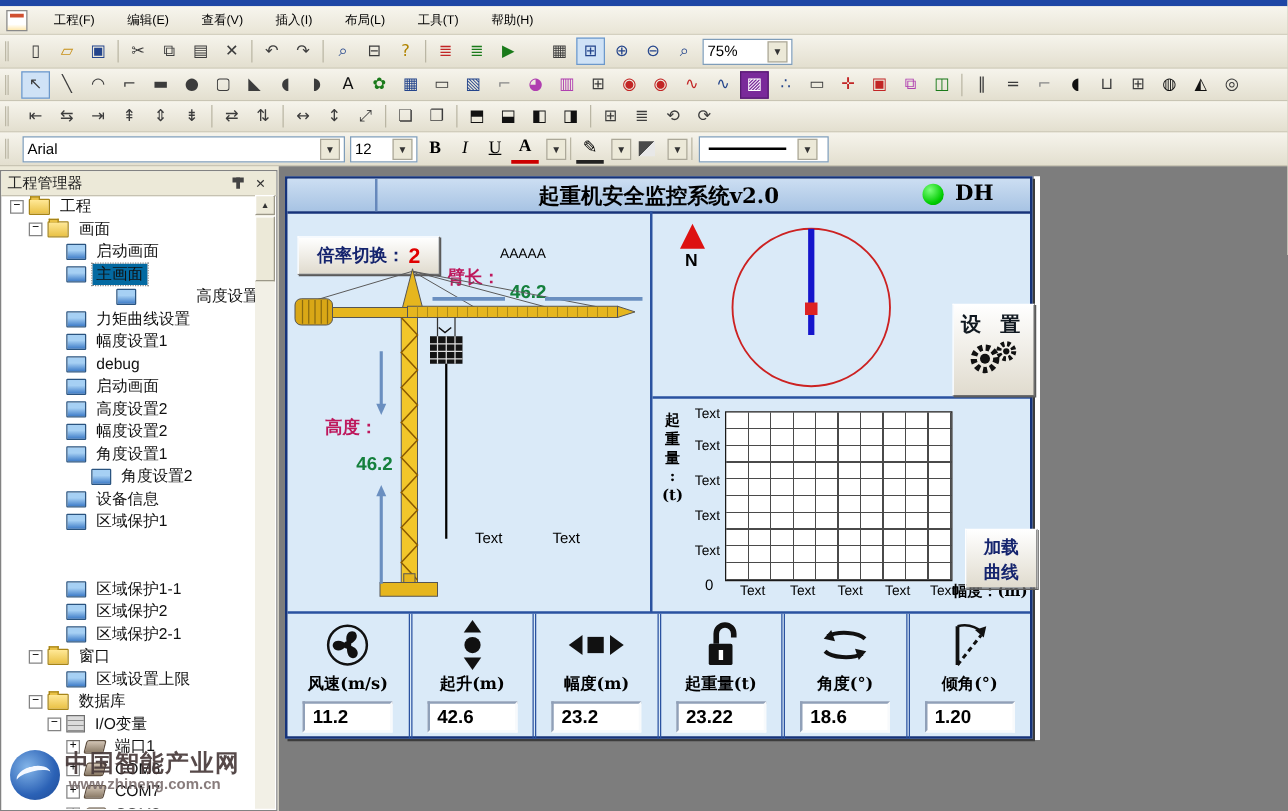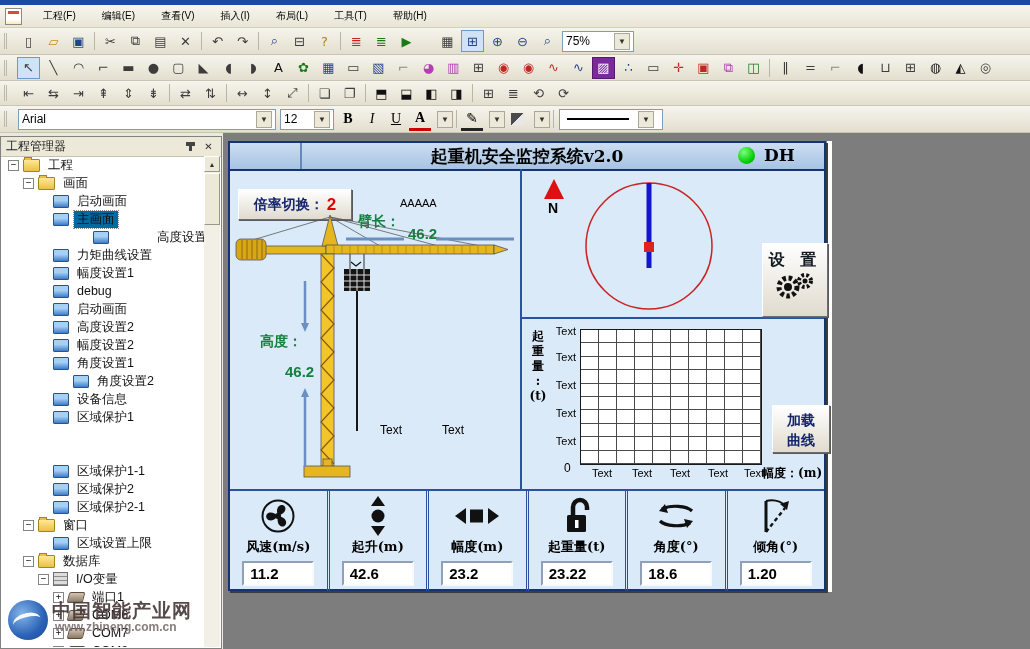--- a/index.html
+++ b/index.html
@@ -109,24 +109,24 @@
     background:#fff;border:2px solid;border-color:#90a0b8 #f8fafc #f8fafc #90a0b8;
     font:bold 15px "Liberation Sans",sans-serif;padding:2px 0 0 6px;box-sizing:border-box;color:#000;}
 
   .hbtn{background:linear-gradient(#ffffff,#e0dbce);border:1px solid #6e6e6e;
     border-top-color:#fff;border-left-color:#fff;box-shadow:1px 1px 0 #5a5a5a;cursor:default;}
   .ratio-btn{position:absolute;left:8px;top:20px;width:112px;height:29px;display:flex;
     align-items:center;justify-content:center;font:bold 14px "DejaVu Serif",serif;color:#15246e;}
   .ratio-btn .v{color:#e00000;font:bold 17px "Liberation Sans",sans-serif;margin-left:3px;}
   .settings-btn{position:absolute;left:240px;top:74px;width:64px;height:72px;text-align:center;}
   .settings-btn .s-label{font:bold 16px "DejaVu Serif",serif;color:#101820;margin-top:6px;letter-spacing:5px;}
-  .load-btn{position:absolute;left:250px;top:88px;width:58px;height:48px;
+  .load-btn{position:absolute;left:250px;top:106px;width:58px;height:48px;
     font:bold 14px "DejaVu Serif",serif;color:#15246e;text-align:center;line-height:20px;padding-top:4px;box-sizing:border-box;}
 
-  .crane-label{position:absolute;font:bold 14px "DejaVu Serif",serif;color:#15803d;text-align:right;}
+  .crane-label{position:absolute;font:bold 14px "DejaVu Serif",serif;color:#be185d;text-align:right;}
   .red-val{position:absolute;font:bold 15px "Liberation Sans",sans-serif;color:#15803d;}
   .small-text{position:absolute;font:12px "Liberation Sans",sans-serif;color:#000;}
 
   
   .grid{position:absolute;left:58px;top:12px;width:180px;height:134px;background:#fff;
     border:1px solid #1a1a1a;
     background-image:repeating-linear-gradient(to right,transparent 0 17px,#4a4a4a 17px 18px),
                      repeating-linear-gradient(to bottom,transparent 0 12.4px,#4a4a4a 12.4px 13.4px);}
   .ytick{position:absolute;font:11px "Liberation Sans",sans-serif;color:#000;width:26px;text-align:right;}
   .xtick{position:absolute;top:150px;font:11px "Liberation Sans",sans-serif;color:#000;}

